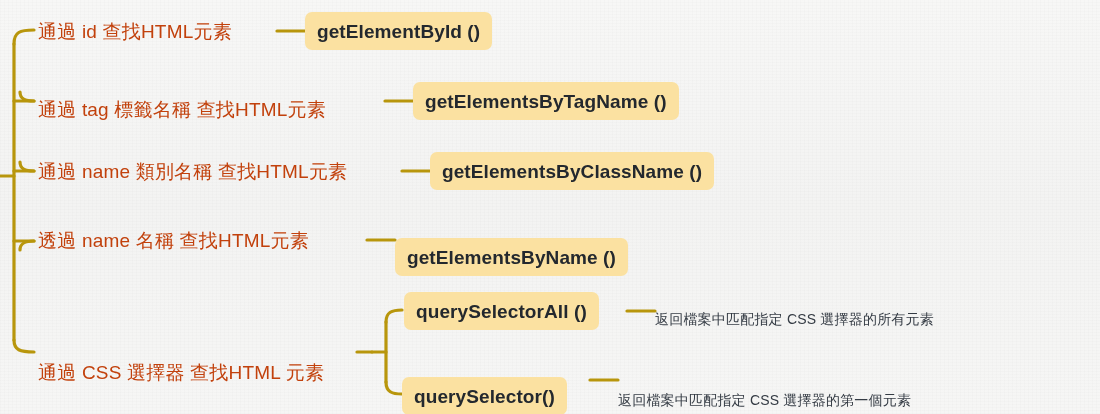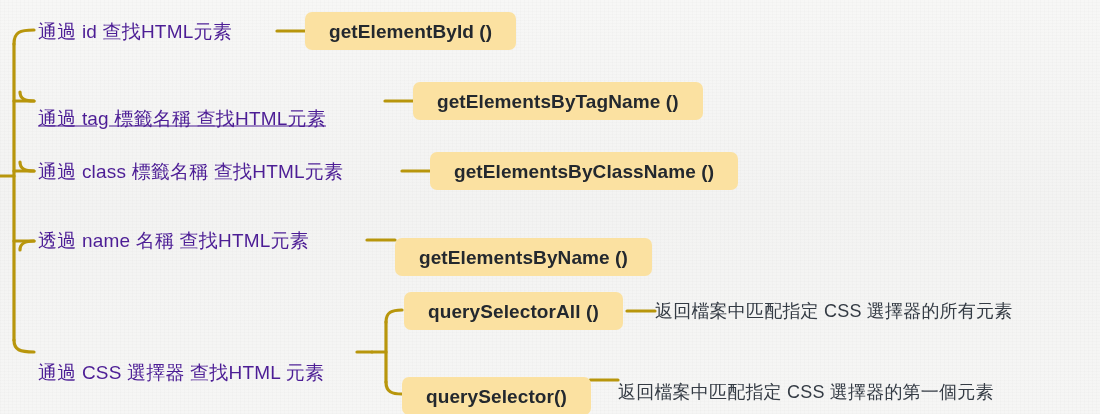--- a/index.html
+++ b/index.html
@@ -32,53 +32,54 @@
     position: absolute;
     left: 0;
     top: 0;
     width: 1100px;
     height: 414px;
     pointer-events: none;
   }
 
   .node-label {
     position: absolute;
-    color: #4c1d95;
+    color: #c2410c;
     font-size: 19px;
     line-height: 1;
     letter-spacing: 0.2px;
     white-space: nowrap;
     transform: translateY(-50%);
   }
 
   .pill {
     position: absolute;
     background: #fbe1a1;
     border-radius: 7px;
     color: #23282e;
     font-size: 19px;
     font-weight: bold;
     line-height: 1;
     white-space: nowrap;
     display: flex;
     align-items: center;
-    padding: 0 24px;
+    padding: 0 12px;
     height: 38px;
     transform: translateY(-50%);
     letter-spacing: 0.1px;
   }
 
   .desc {
     position: absolute;
     color: #343b44;
-    font-size: 18px;
+    font-size: 14px;
     line-height: 1;
     white-space: nowrap;
     transform: translateY(-50%);
     letter-spacing: 0.2px;
+    margin-top: 8px;
   }
 </style>
 </head>
 <body>
 
 <div id="canvas">
 
   <svg class="bracket-svg" viewBox="0 0 1100 414">
     <g fill="none" stroke="#b8960c" stroke-width="3.2" stroke-linecap="round">
 
@@ -116,24 +117,24 @@
 
     <g fill="none" stroke="#b8960c" stroke-width="3.2" stroke-linecap="round">
       <path d="M627,311 L655,311"></path>
       <path d="M590,380 L618,380"></path>
     </g>
   </svg>
 
   <div class="node-label" style="left:38px; top:31px;">通過 id 查找HTML元素</div>
   <div class="pill" style="left:305px; top:31px;">getElementById ()</div>
 
-  <div class="node-label" style="left:38px; top:118px;text-decoration:underline;">通過 tag 標籤名稱 查找HTML元素</div>
+  <div class="node-label" style="left:38px; top:109px;">通過 tag 標籤名稱 查找HTML元素</div>
   <div class="pill" style="left:413px; top:101px;text-align:center;">getElementsByTagName ()</div>
 
-  <div class="node-label" style="left:38px; top:171px;">通過 class 標籤名稱 查找HTML元素</div>
+  <div class="node-label" style="left:38px; top:171px;">通過 name 類別名稱 查找HTML元素</div>
   <div class="pill" style="left:430px; top:171px;text-align:right;">getElementsByClassName ()</div>
 
   <div class="node-label" style="left:38px; top:240px;text-align:right;">透過 name 名稱 查找HTML元素</div>
   <div class="pill" style="left:395px; top:257px;">getElementsByName ()</div>
 
   <div class="node-label" style="left:38px; top:372px;">通過 CSS 選擇器 查找HTML 元素</div>
 
   <div class="pill" style="left:404px; top:311px;">querySelectorAll ()</div>
   <div class="desc" style="left:655px; top:311px;">返回檔案中匹配指定 CSS 選擇器的所有元素</div>
 

